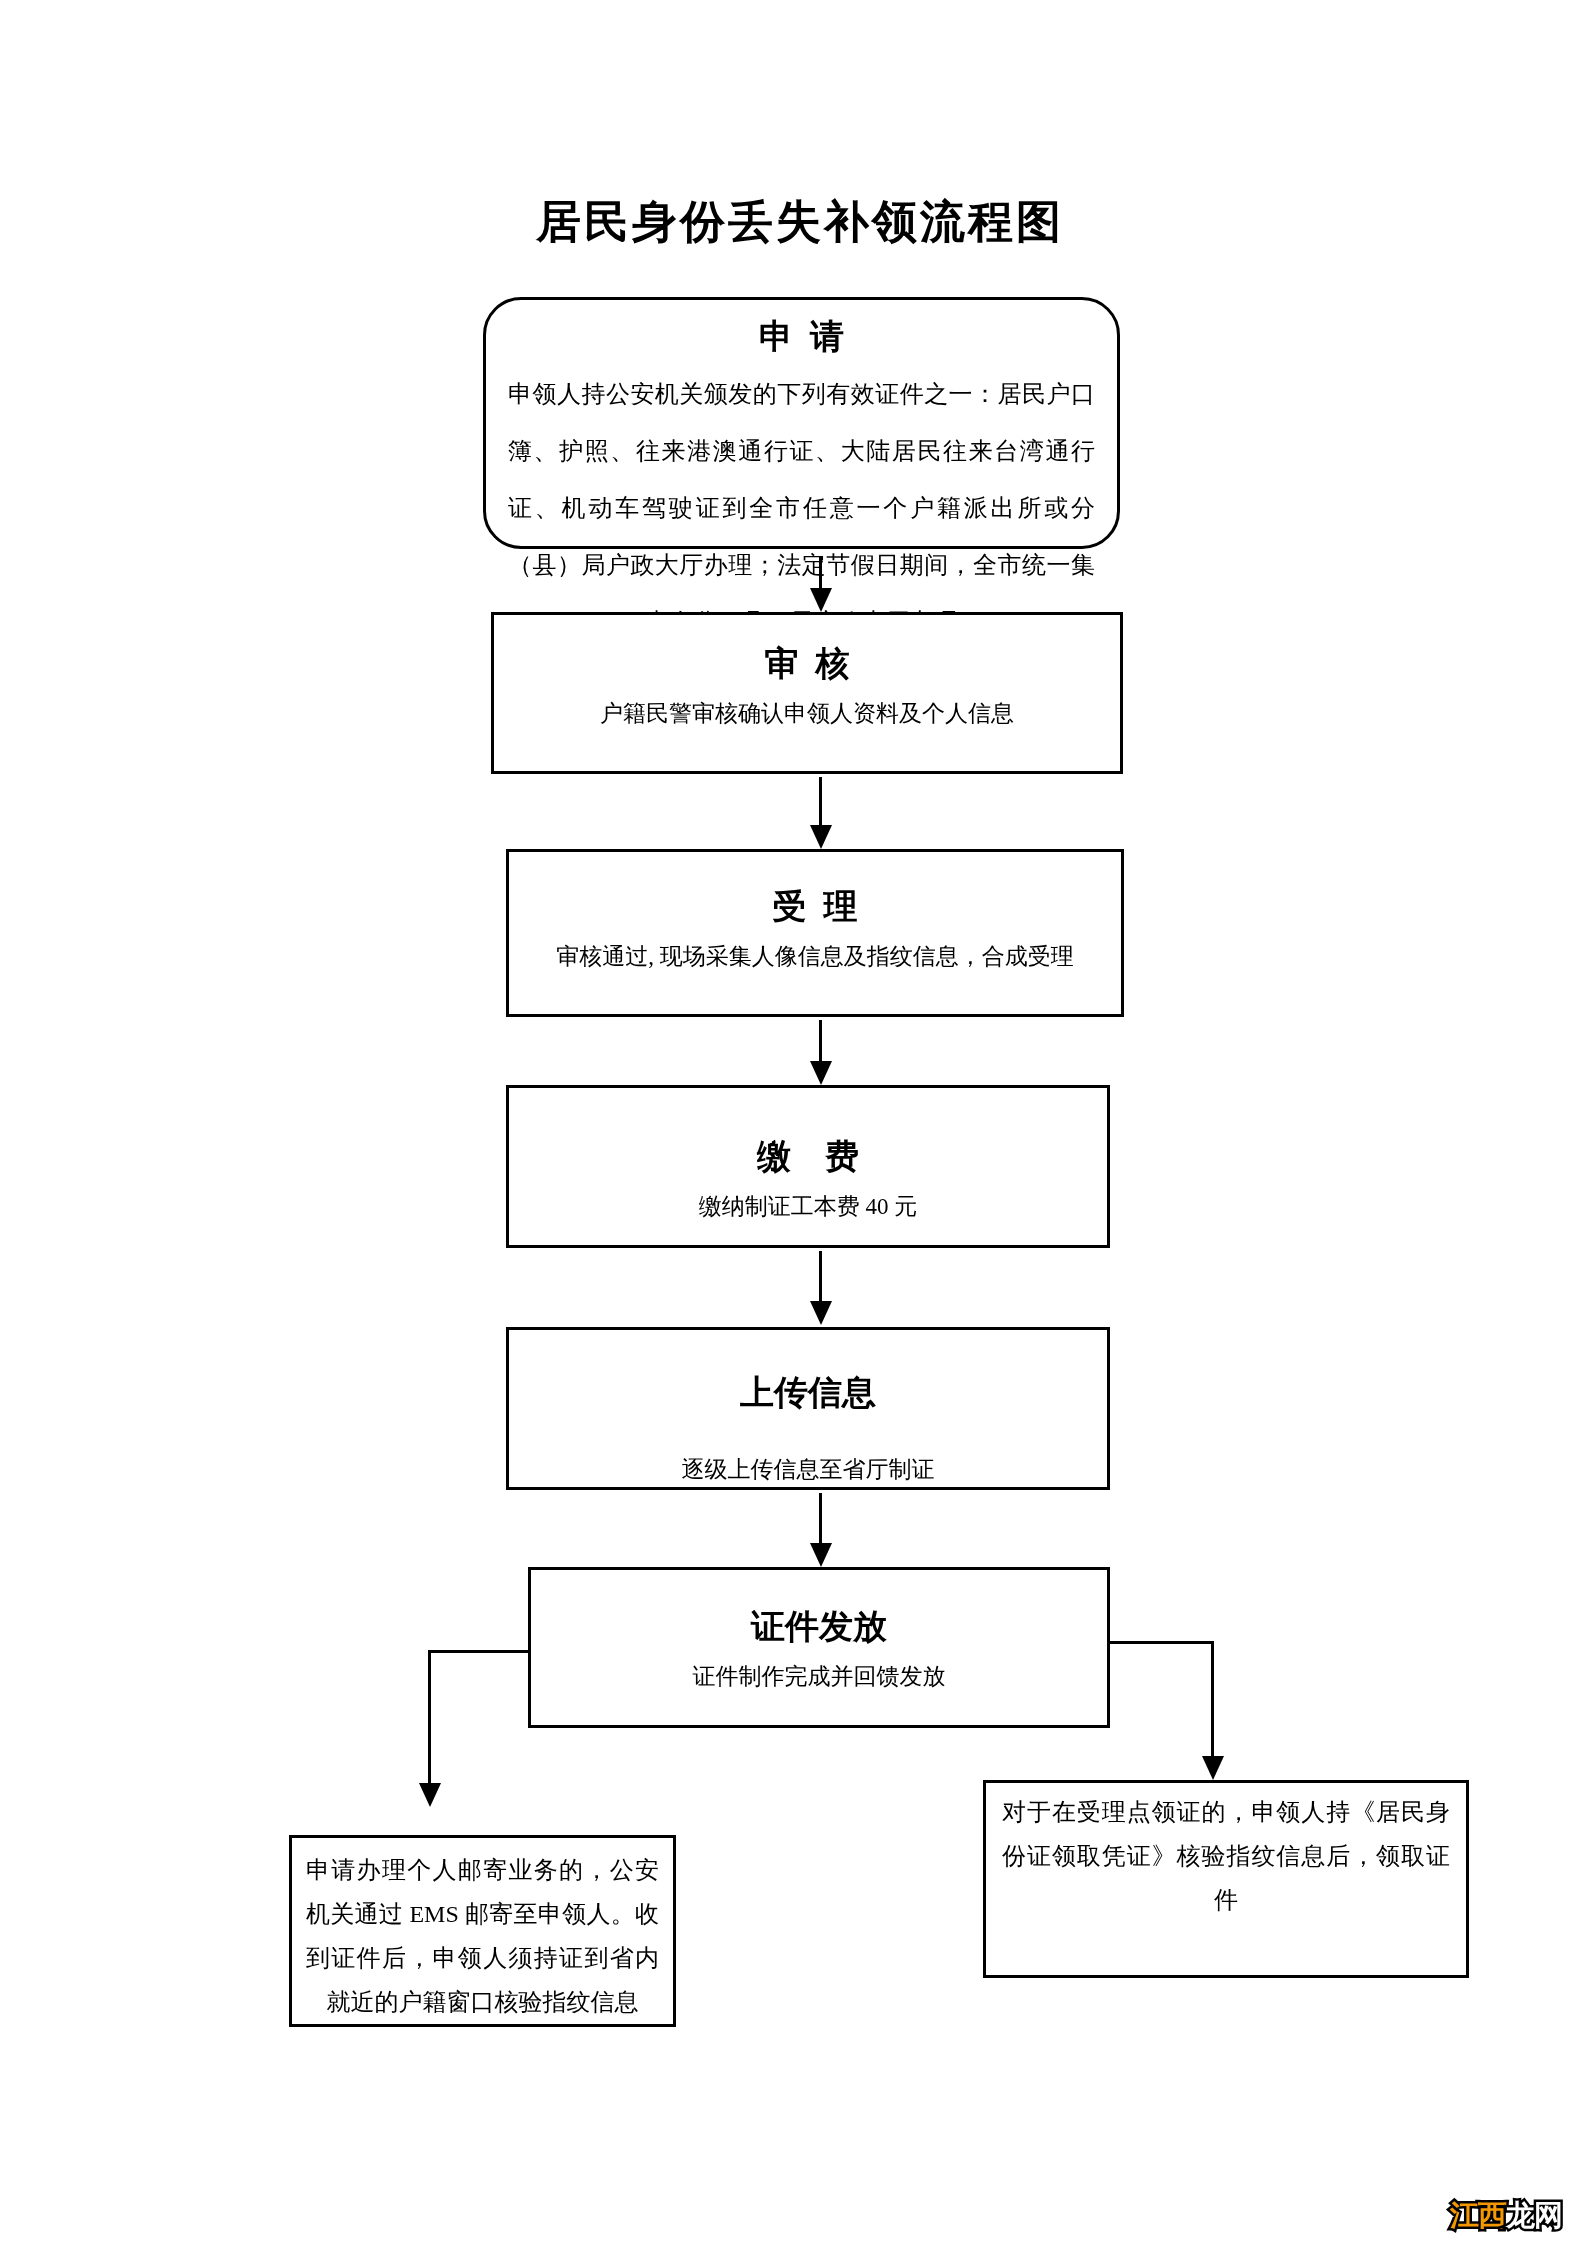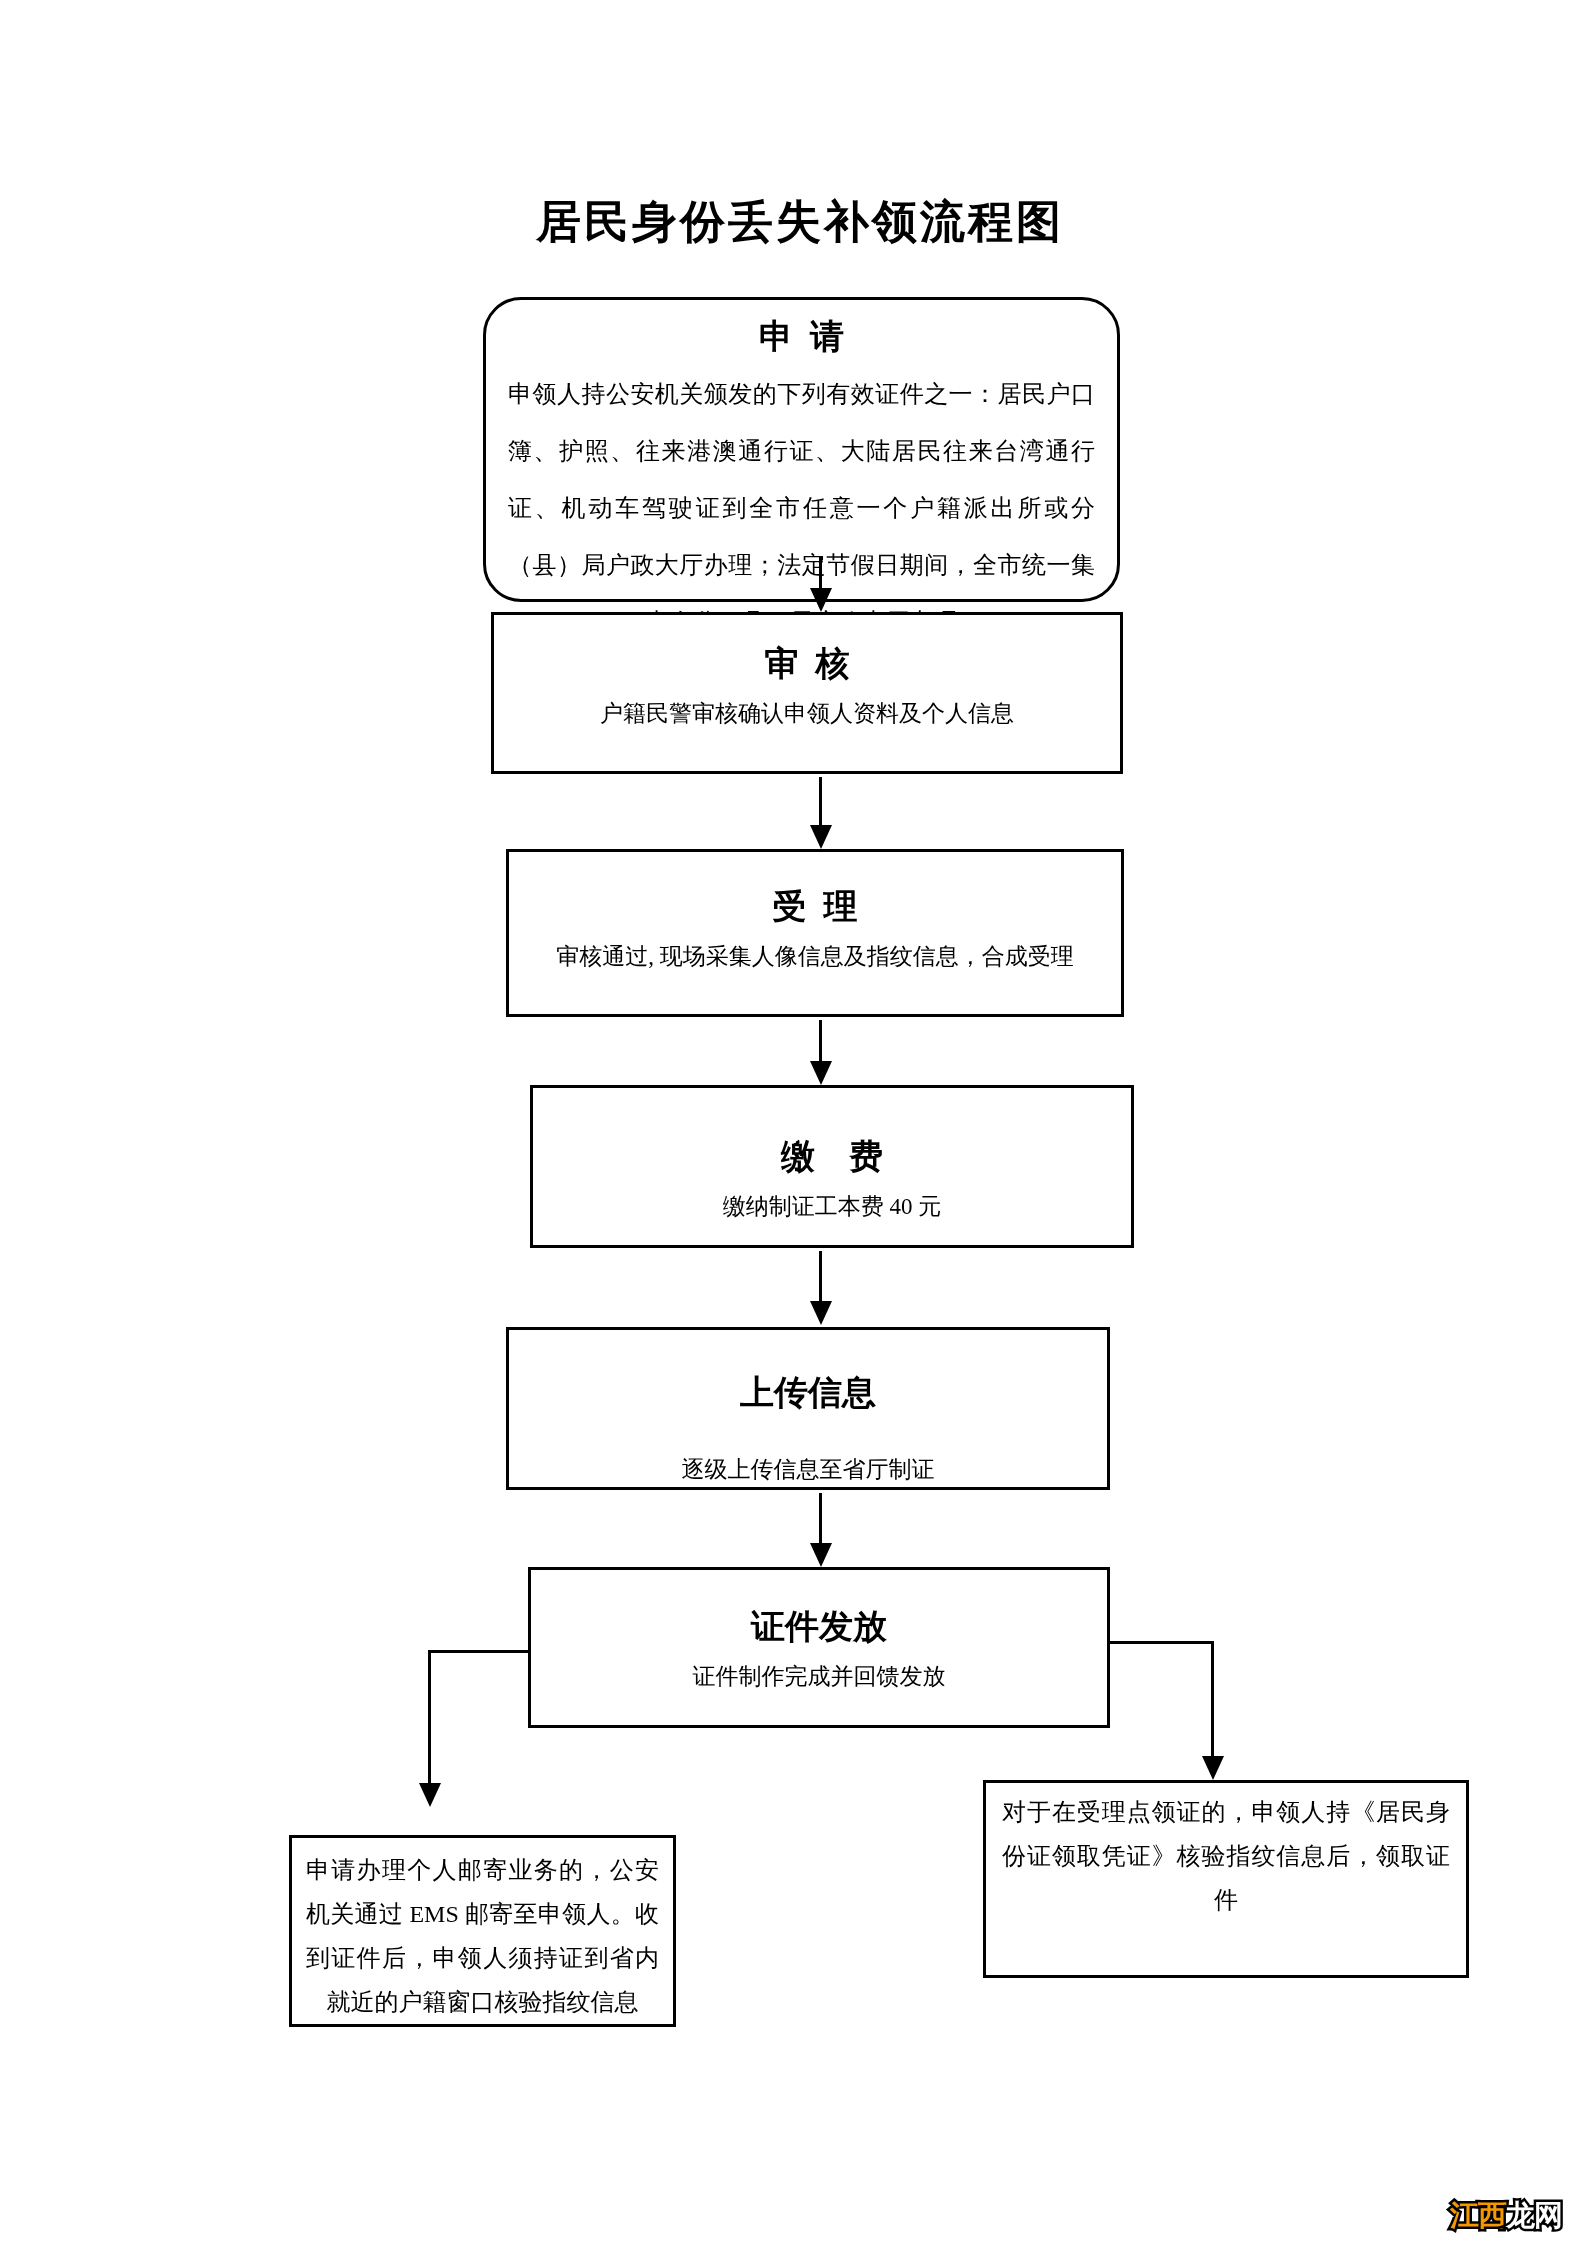--- a/index.html
+++ b/index.html
@@ -74,21 +74,21 @@
   .wm-left{color:var(--wm-orange);}
   .wm-right{color:var(--wm-white);}
 </style>
 </head>
 <body>
 
 <div class="canvas">
 
   <h1 class="page-title">居民身份丢失补领流程图</h1>
 
-  <div class="box rounded" style="left:483px;top:297px;width:637px;height:305px;padding:14px 22px 0 22px;">
+  <div class="box rounded" style="left:483px;top:297px;width:637px;height:252px;padding:14px 22px 0 22px;">
     <div class="box-title">申  请</div>
     <div class="box-body">申领人持公安机关颁发的下列有效证件之一：居民户口簿、护照、往来港澳通行证、大陆居民往来台湾通行证、机动车驾驶证到全市任意一个户籍派出所或分（县）局户政大厅办理；法定节假日期间，全市统一集中在分（县）局户政大厅办理</div>
   </div>
 
   <div class="vline" style="left:819px;top:556px;width:3px;height:36px;"></div>
   <div class="arrowhead" style="left:810px;top:588px;"></div>
 
   <div class="box" style="left:491px;top:612px;width:632px;height:162px;padding-top:26px;">
     <div class="box-title">审  核</div>
     <div class="box-sub">户籍民警审核确认申领人资料及个人信息</div>
@@ -98,21 +98,21 @@
   <div class="arrowhead" style="left:810px;top:825px;"></div>
 
   <div class="box" style="left:506px;top:849px;width:618px;height:168px;padding-top:32px;">
     <div class="box-title">受  理</div>
     <div class="box-sub">审核通过, 现场采集人像信息及指纹信息，合成受理</div>
   </div>
 
   <div class="vline" style="left:819px;top:1020px;width:3px;height:44px;"></div>
   <div class="arrowhead" style="left:810px;top:1061px;"></div>
 
-  <div class="box" style="left:506px;top:1085px;width:604px;height:163px;padding-top:46px;margin-left:24px;">
+  <div class="box" style="left:506px;top:1085px;width:604px;height:163px;padding-top:46px;">
     <div class="box-title">缴　费</div>
     <div class="box-sub">缴纳制证工本费 40 元</div>
   </div>
 
   <div class="vline" style="left:819px;top:1251px;width:3px;height:52px;"></div>
   <div class="arrowhead" style="left:810px;top:1301px;"></div>
 
   <div class="box" style="left:506px;top:1327px;width:604px;height:163px;padding-top:40px;justify-content:space-between;">
     <div class="box-title">上传信息</div>
     <div class="box-sub">逐级上传信息至省厅制证</div>

